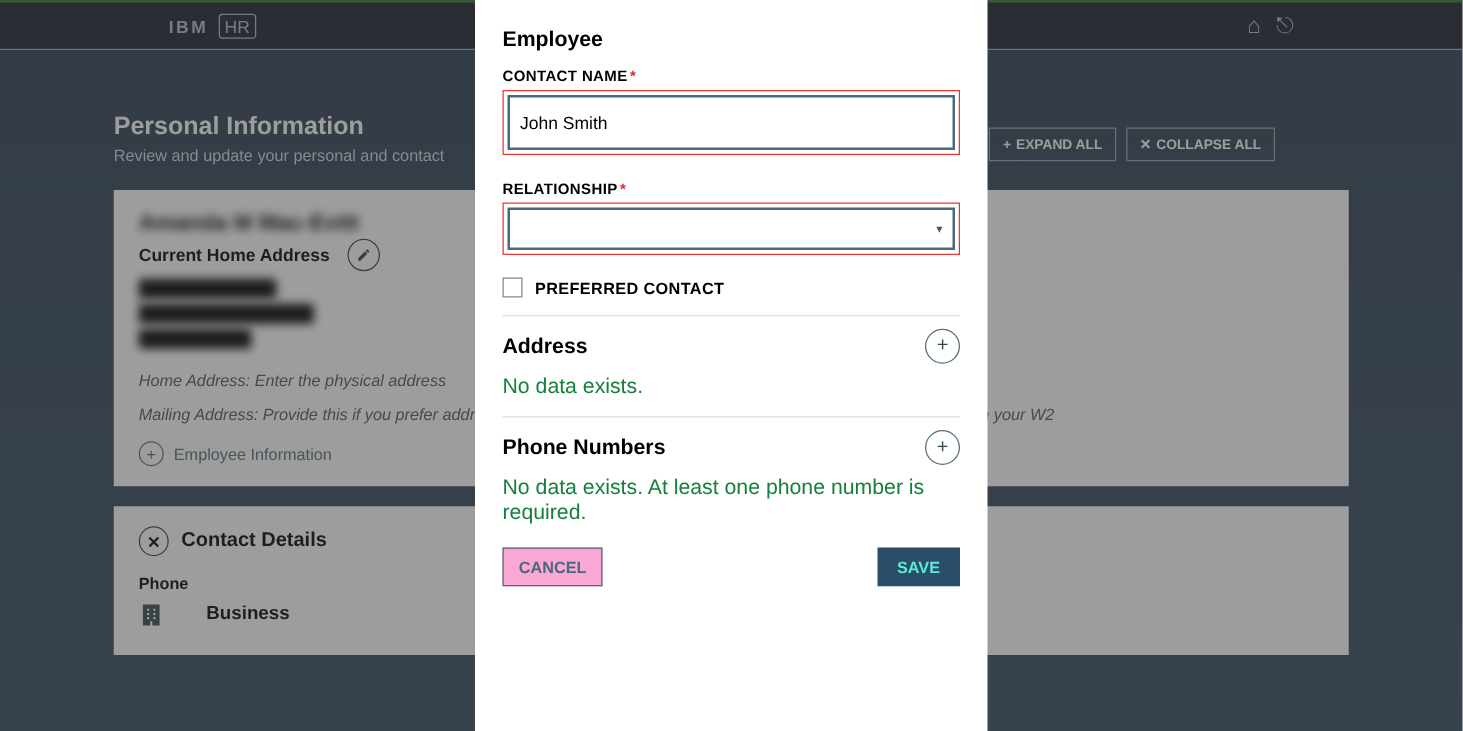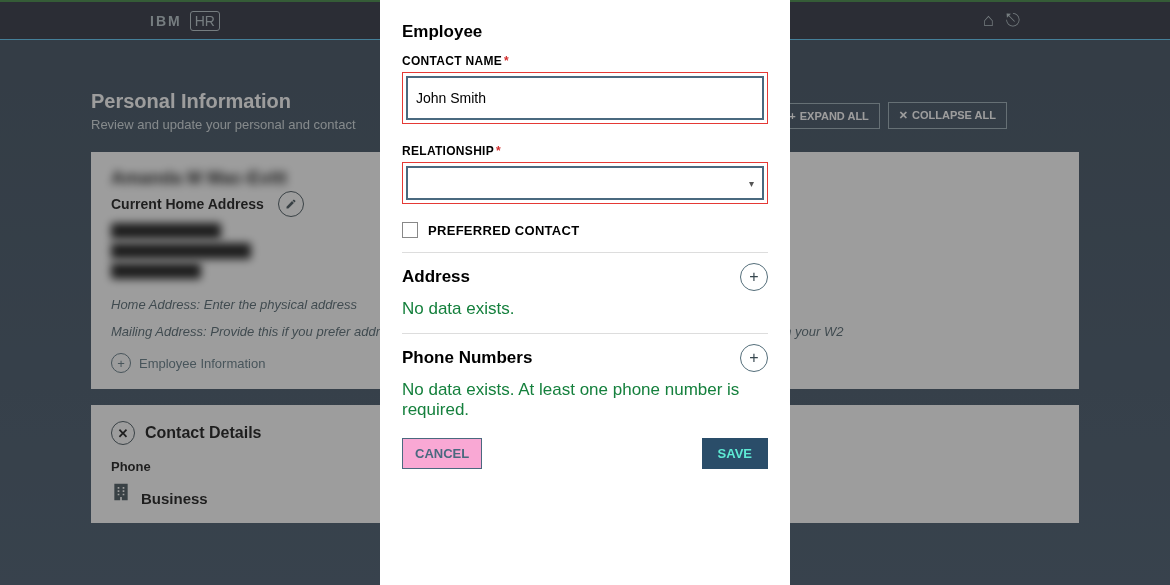--- a/index.html
+++ b/index.html
@@ -1,29 +1,29 @@
 <!DOCTYPE html>
 <html><head>
   <meta charset="utf-8">
   <style>
     * { box-sizing: border-box; margin: 0; padding: 0; font-family: Arial, Helvetica, sans-serif; }
     body { width: 1170px; height: 585px; overflow: hidden; position: relative; background: #fff; }
     
-    .topbar { width: 100%; height: 40px; background: #1a1f2e; display: flex; align-items: center; padding: 0 20px; border-top: 2px solid #2e7d32; border-bottom: 1px solid #4fc3f7; }
+    .topbar { width: 100%; height: 40px; background: #1a1f2e; display: flex; align-items: center; padding: 0 5px; border-top: 2px solid #2e7d32; border-bottom: 1px solid #4fc3f7; }
     .logo-ibm { color: #b0bec5; font-weight: bold; letter-spacing: 2px; font-size: 14px; margin-left: 130px; }
     .logo-hr { color: #b0bec5; font-size: 14px; margin-left: 8px; border: 1px solid #b0bec5; padding: 1px 4px; border-radius: 3px; position: relative; }
     .topbar-right { margin-left: auto; display: flex; gap: 12px; color: #b0bec5; margin-right: 130px; }
     .topbar-icon { font-size: 18px; cursor: pointer; }
     
     .content-bg { width: 100%; height: calc(100% - 40px); background: linear-gradient(to bottom, #2c3e50, #34495e); padding: 20px 91px; position: relative; }
     
     .page-title { color: #fff; font-size: 20px; font-weight: bold; margin-top: 30px; }
     .page-subtitle { color: #cfd8dc; font-size: 13px; margin-top: 4px; }
     
-    .header-actions { position: absolute; right: 163px; top: 62px; display: flex; gap: 8px; align-items: flex-end; }
+    .header-actions { position: absolute; right: 150px; top: 62px; display: flex; gap: 8px; }
     .header-btn { border: 1px solid #90a4ae; background: transparent; color: #fff; padding: 6px 10px; font-size: 11px; font-weight: bold; cursor: pointer; }
     .header-btn-icon { margin-right: 4px; }
     
     .card { background: #fff; margin-top: 20px; padding: 16px 20px; position: relative; }
     .name-line { font-size: 18px; font-weight: bold; line-height: 1.2; filter: blur(4px); }
     .curr-addr-label { font-size: 14px; font-weight: bold; margin-top: 6px; display: inline-block; }
     .edit-circle { display: inline-flex; width: 26px; height: 26px; border: 1px solid #37474f; border-radius: 50%; align-items: center; justify-content: center; margin-left: 10px; cursor: pointer; vertical-align: middle; }
     .blur-block { margin-top: 6px; }
     .blur-line { height: 16px; background: #000; margin: 4px 0; border-radius: 2px; filter: blur(4px); }
     .blur-line.w1 { width: 110px; }
@@ -31,21 +31,21 @@
     .blur-line.w3 { width: 90px; }
     .help-text { color: #455a64; font-style: italic; font-size: 13px; margin-top: 18px; }
     .help-text + .help-text { margin-top: 12px; }
     .emp-info { margin-top: 14px; display: flex; align-items: center; color: #546e7a; font-size: 13px; }
     .plus-circle { width: 20px; height: 20px; border: 1px solid #546e7a; border-radius: 50%; display: inline-flex; align-items: center; justify-content: center; margin-right: 8px; font-size: 13px; }
     
     .card2 { background: #fff; margin-top: 16px; padding: 16px 20px; }
     .section-head { display: flex; align-items: center; font-size: 16px; font-weight: bold; }
     .x-circle { width: 24px; height: 24px; border: 1px solid #37474f; border-radius: 50%; display: inline-flex; align-items: center; justify-content: center; margin-right: 10px; font-size: 13px; }
     .phone-label { font-size: 13px; font-weight: bold; margin-top: 14px; }
-    .phone-row { display: flex; align-items: flex-end; margin-top: 8px; font-size: 15px; font-weight: bold; }
+    .phone-row { display: flex; align-items: flex-start; margin-top: 8px; font-size: 15px; font-weight: bold; gap: 24px; }
     .building-icon { font-size: 20px; margin-right: 10px; }
     
     .overlay { position: absolute; top: 0; left: 0; width: 100%; height: 100%; background: rgba(60,60,60,0.5); z-index: 100; }
     
     .modal { position: absolute; left: 380px; top: 0; width: 410px; height: 585px; background: #fff; z-index: 200; padding: 16px 22px; overflow-y: auto; }
     .modal-title { font-size: 22px; font-weight: bold; margin-bottom: 4px; }
     .modal-subtitle { font-size: 17px; font-weight: bold; margin-top: 6px; margin-bottom: 12px; }
     .form-label { font-size: 12px; font-weight: bold; letter-spacing: 0.3px; margin-top: 6px; }
     .required-star { color: #d32f2f; margin-left: 2px; }
     .validation-box { border: 1px solid #e53935; padding: 3px; margin-top: 4px; }

